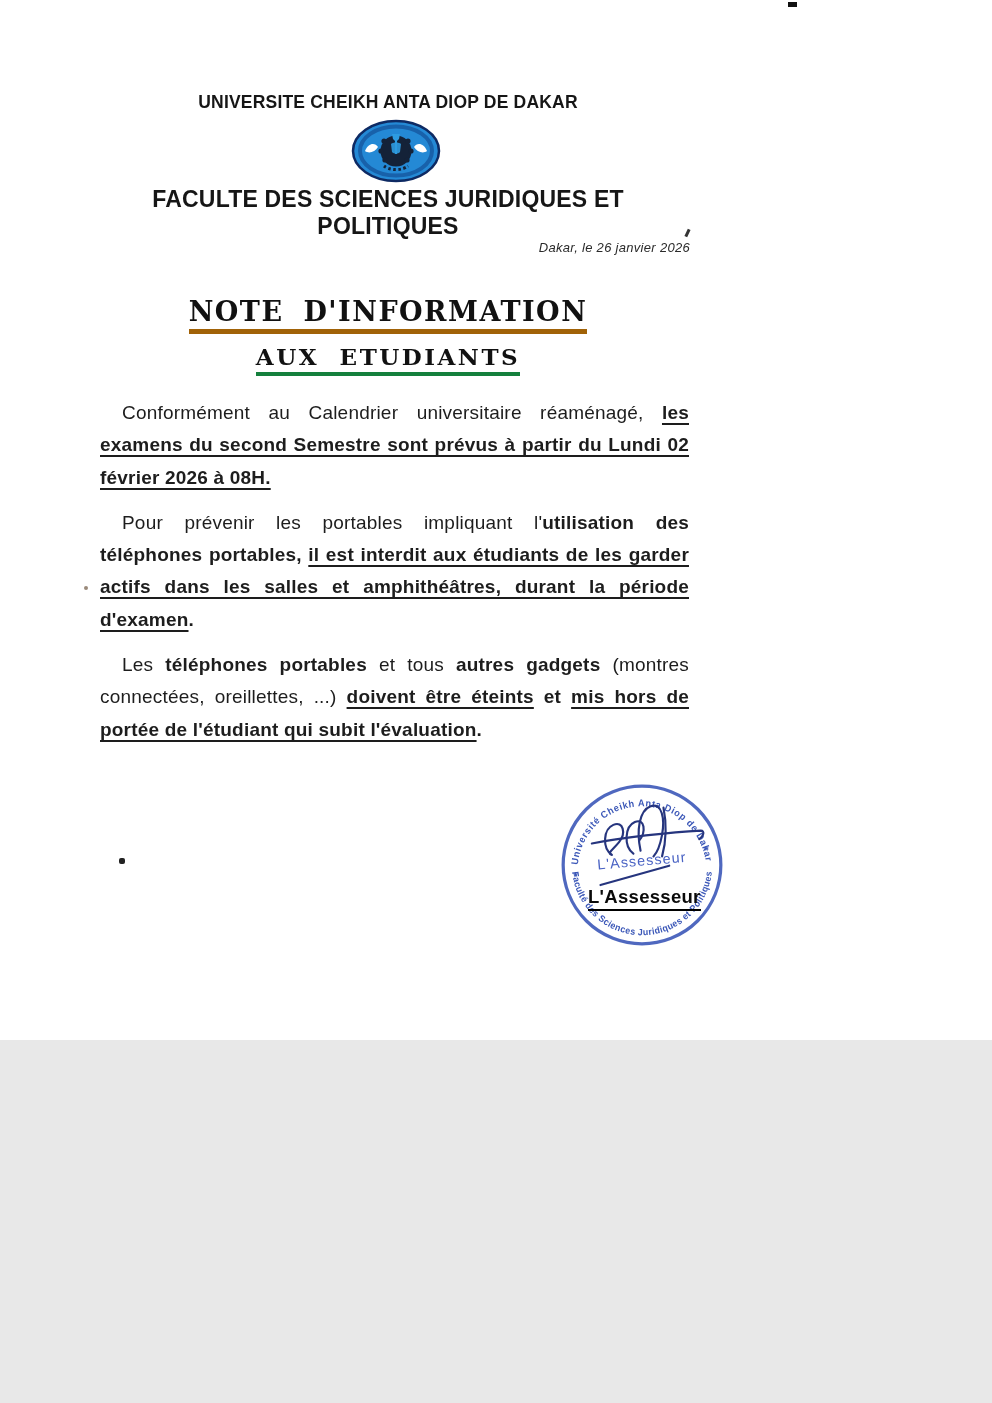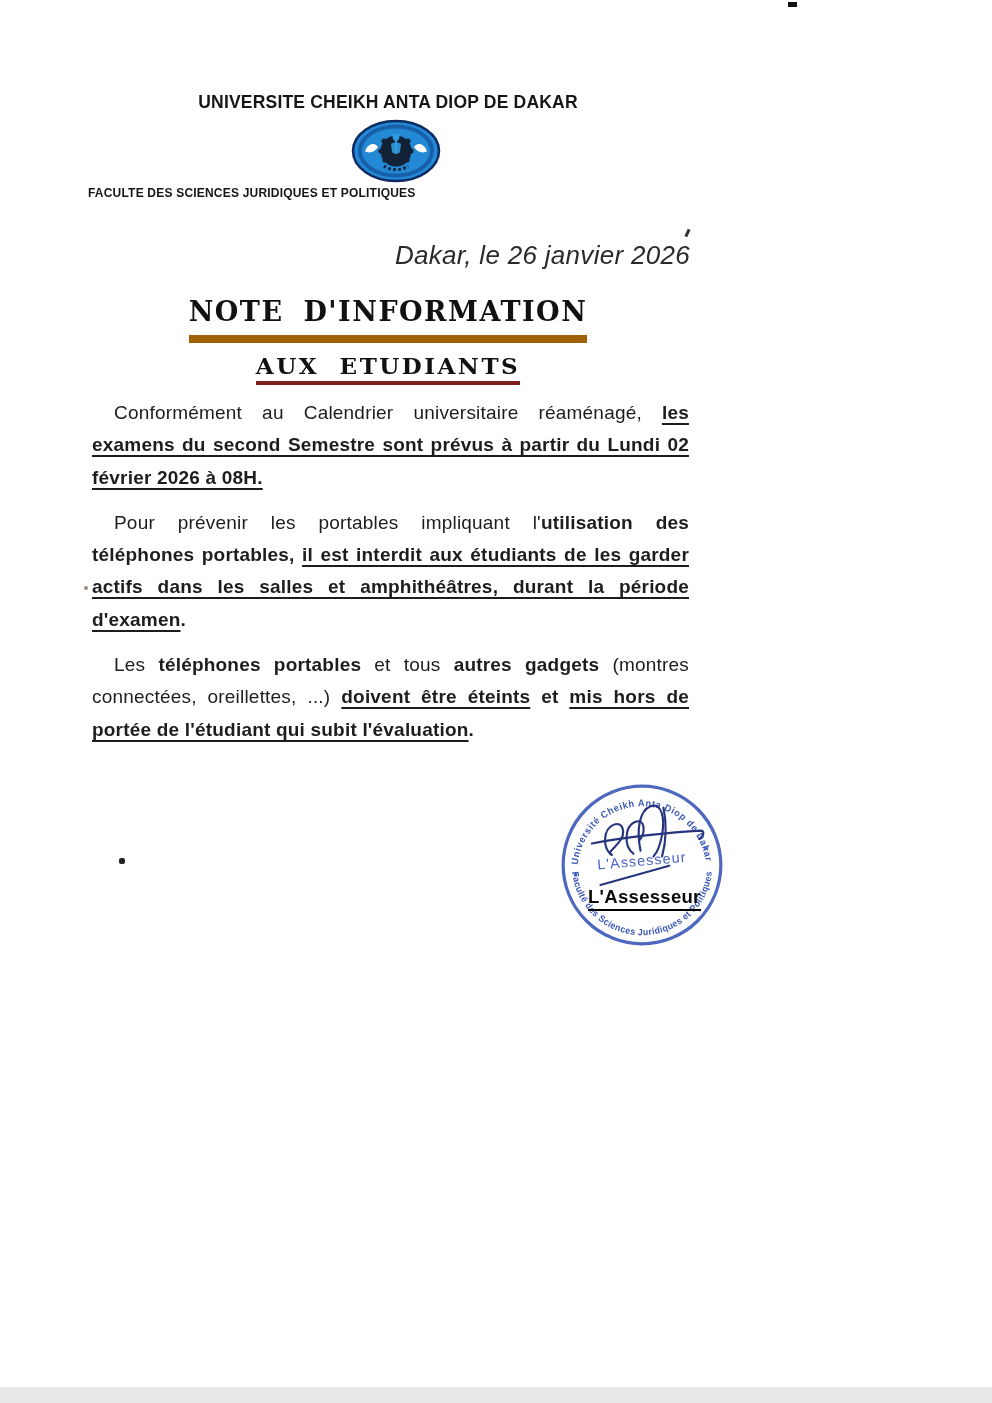--- a/index.html
+++ b/index.html
@@ -1,62 +1,62 @@
 <!DOCTYPE html>
 <html><head>
 <meta charset="utf-8">
 <style>
   html,body{margin:0;padding:0;background:#e8e8e8;}
   .page{
     position:relative;
-    width:992px;height:1387px;
+    width:992px;height:1040px;
     margin:0 auto;
     background:#ffffff;
     font-family:"Liberation Sans",sans-serif;
     color:#1d1d1d;
     overflow:hidden;
   }
   
   .artifact{position:absolute;background:#111;}
   .artifact-top{left:788px;top:2px;width:9px;height:5px;}
   .artifact-dot-left{left:119px;top:858px;width:6px;height:6px;border-radius:2px;background:#222;}
   .artifact-tick{left:686px;top:229px;width:3px;height:8px;transform:rotate(25deg);background:#333;}
   .artifact-dot-para{left:84px;top:586px;width:4px;height:4px;border-radius:50%;background:#9a8a7a;}
   
   .university-name{
     position:absolute;left:88px;top:92px;width:600px;
     text-align:center;font-weight:bold;font-size:17.5px;letter-spacing:.2px;color:#161616;
   }
   .faculty-name{
     position:absolute;left:88px;top:186px;width:600px;
-    font-weight:bold;font-size:12px;letter-spacing:.2px;color:#161616;
+    text-align:center;font-weight:bold;font-size:23px;letter-spacing:.2px;color:#161616;
   }
   .logo{position:absolute;left:351px;top:118px;width:90px;height:66px;}
   .date-line{
     position:absolute;left:388px;top:240px;width:302px;
-    text-align:right;font-style:italic;font-size:26px;color:#2a2a2a;letter-spacing:.3px;
+    text-align:right;font-style:italic;font-size:13px;color:#2a2a2a;letter-spacing:.3px;
   }
   
   .title-block{position:absolute;left:88px;top:296px;width:600px;text-align:center;}
   .title-main{
     display:inline-block;
     font-family:"DejaVu Serif",serif;font-weight:bold;font-size:27px;
     letter-spacing:1.5px;word-spacing:9px;color:#111;
-    border-bottom:8px solid #a16207;padding-bottom:8px;text-align:center;
+    border-bottom:5px solid #a16207;padding-bottom:2px;text-align:center;
   }
   .title-sub{
     display:inline-block;margin-top:9px;
     font-family:"DejaVu Serif",serif;font-weight:bold;font-size:23px;
     letter-spacing:2.5px;word-spacing:10px;color:#111;
-    border-bottom:4px solid #7f1d1d;padding-bottom:2px;
+    border-bottom:4px solid #15803d;padding-bottom:2px;
   }
   
   .body-text{position:absolute;left:88px;top:397px;width:601px;}
   .para{
-    margin:0 0 13px 4px;
+    margin:0 0 13px 12px;
     text-indent:22px;
     text-align:justify;
     font-size:19px;line-height:32.3px;
     color:#1d1d1d;letter-spacing:.2px;
   }
   .seg-normal{font-weight:normal;}
   .seg-bold{font-weight:bold;}
   .seg-bold-underline{
     font-weight:bold;
     text-decoration:underline;

